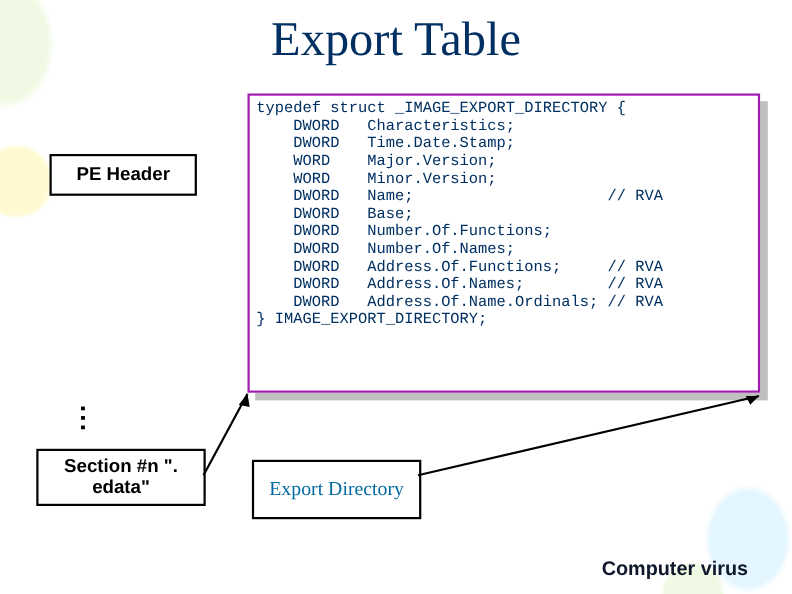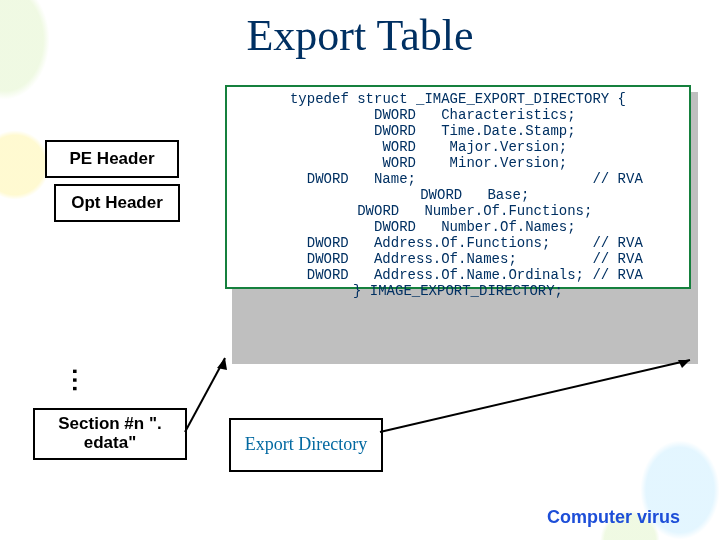--- a/index.html
+++ b/index.html
@@ -13,38 +13,37 @@
   .pe-box{position:absolute;border:2px solid #000;background:#fff;text-align:center;font-weight:bold;font-family:Verdana,sans-serif;color:#000;font-size:17px;display:flex;align-items:center;justify-content:center;line-height:1.1;}
   .dos{left:33px;top:85px;width:150px;height:38px;}
   .peh{left:45px;top:140px;width:130px;height:34px;}
   .opt{left:54px;top:184px;width:122px;height:34px;}
   .dd {left:72px;top:228px;width:105px;height:30px;}
   .st {left:45px;top:270px;width:130px;height:48px;}
   .s1 {left:33px;top:338px;width:150px;height:34px;}
   .sn {left:33px;top:408px;width:150px;height:48px;}
   .dots{position:absolute;left:95px;top:368px;font-size:24px;font-weight:bold;letter-spacing:2px;color:#000;transform:rotate(90deg);transform-origin:left top;}
   .code-shadow{position:absolute;left:232px;top:92px;width:466px;height:272px;background:#bfbfbf;}
-  .code-box{position:absolute;left:225px;top:85px;width:466px;height:204px;border:2px solid #15803d;background:#fff;font-family:'Courier New',monospace;font-size:14px;color:#003062;padding:4px 6px;box-sizing:border-box;white-space:pre;text-align:center;}
+  .code-box{position:absolute;left:225px;top:85px;width:466px;height:272px;border:2px solid #a21caf;background:#fff;font-family:'Courier New',monospace;font-size:14px;color:#003062;padding:4px 6px;box-sizing:border-box;white-space:pre;}
   .export-box{position:absolute;left:229px;top:418px;width:150px;height:50px;border:2px solid #000;background:#fff;text-align:center;font-family:Georgia,serif;font-size:18px;color:#0369a1;display:flex;align-items:center;justify-content:center;line-height:1.1;}
-  .footer{position:absolute;right:40px;bottom:12px;font-family:Arial,sans-serif;font-weight:bold;color:#1d4ed8;font-size:18px;}
+  .footer{position:absolute;right:40px;bottom:12px;font-family:Arial,sans-serif;font-weight:bold;color:#0f172a;font-size:18px;}
   svg.ptr{position:absolute;overflow:visible;}
 </style>
 </head>
 <body>
 
 <div class="slide">
   <div class="bg-blob b1"></div>
   <div class="bg-blob b2"></div>
   <div class="bg-blob b3"></div>
   <div class="bg-blob b4"></div>
 
   <div class="title">Export Table</div>
 
   <div class="pe-box peh">PE Header</div>
-  <div class="pe-box opt">Opt Header</div>
   <div class="dots">...</div>
   <div class="pe-box sn">Section #n
 ". edata"</div>
 
   <div class="code-shadow"></div>
   <div class="code-box">typedef struct _IMAGE_EXPORT_DIRECTORY {
     DWORD   Characteristics;
     DWORD   Time.Date.Stamp;
     WORD    Major.Version;
     WORD    Minor.Version;

